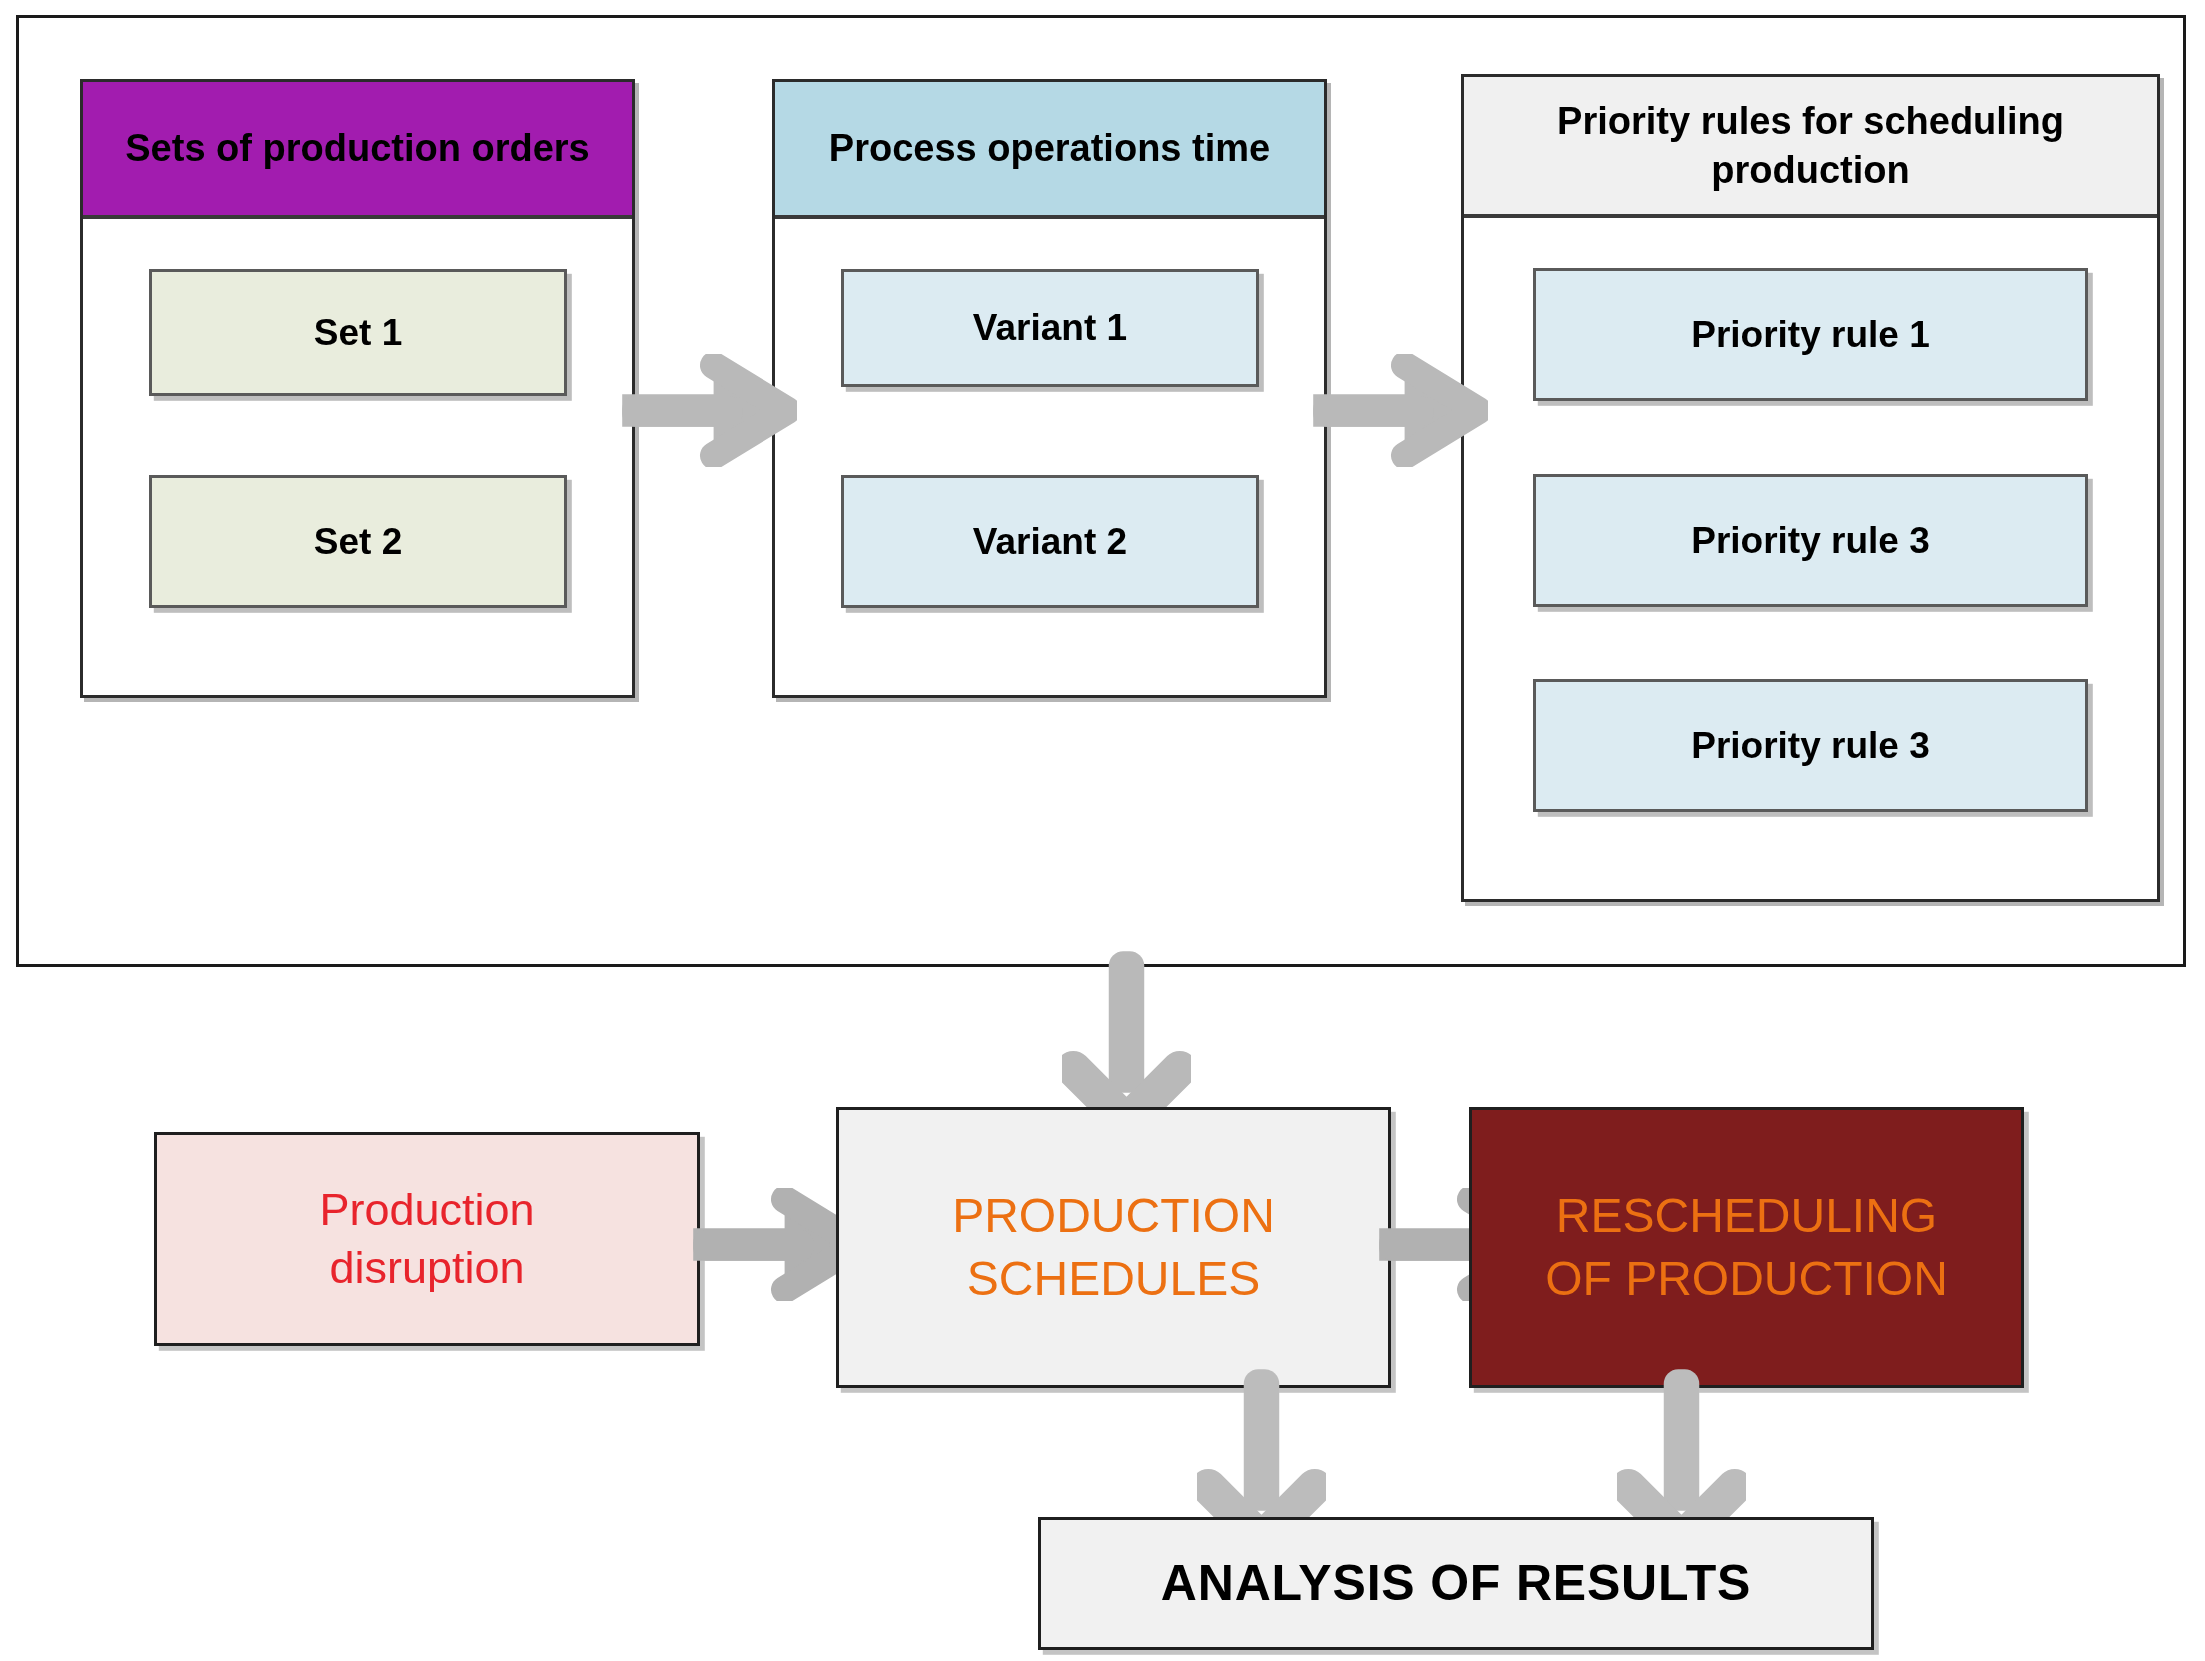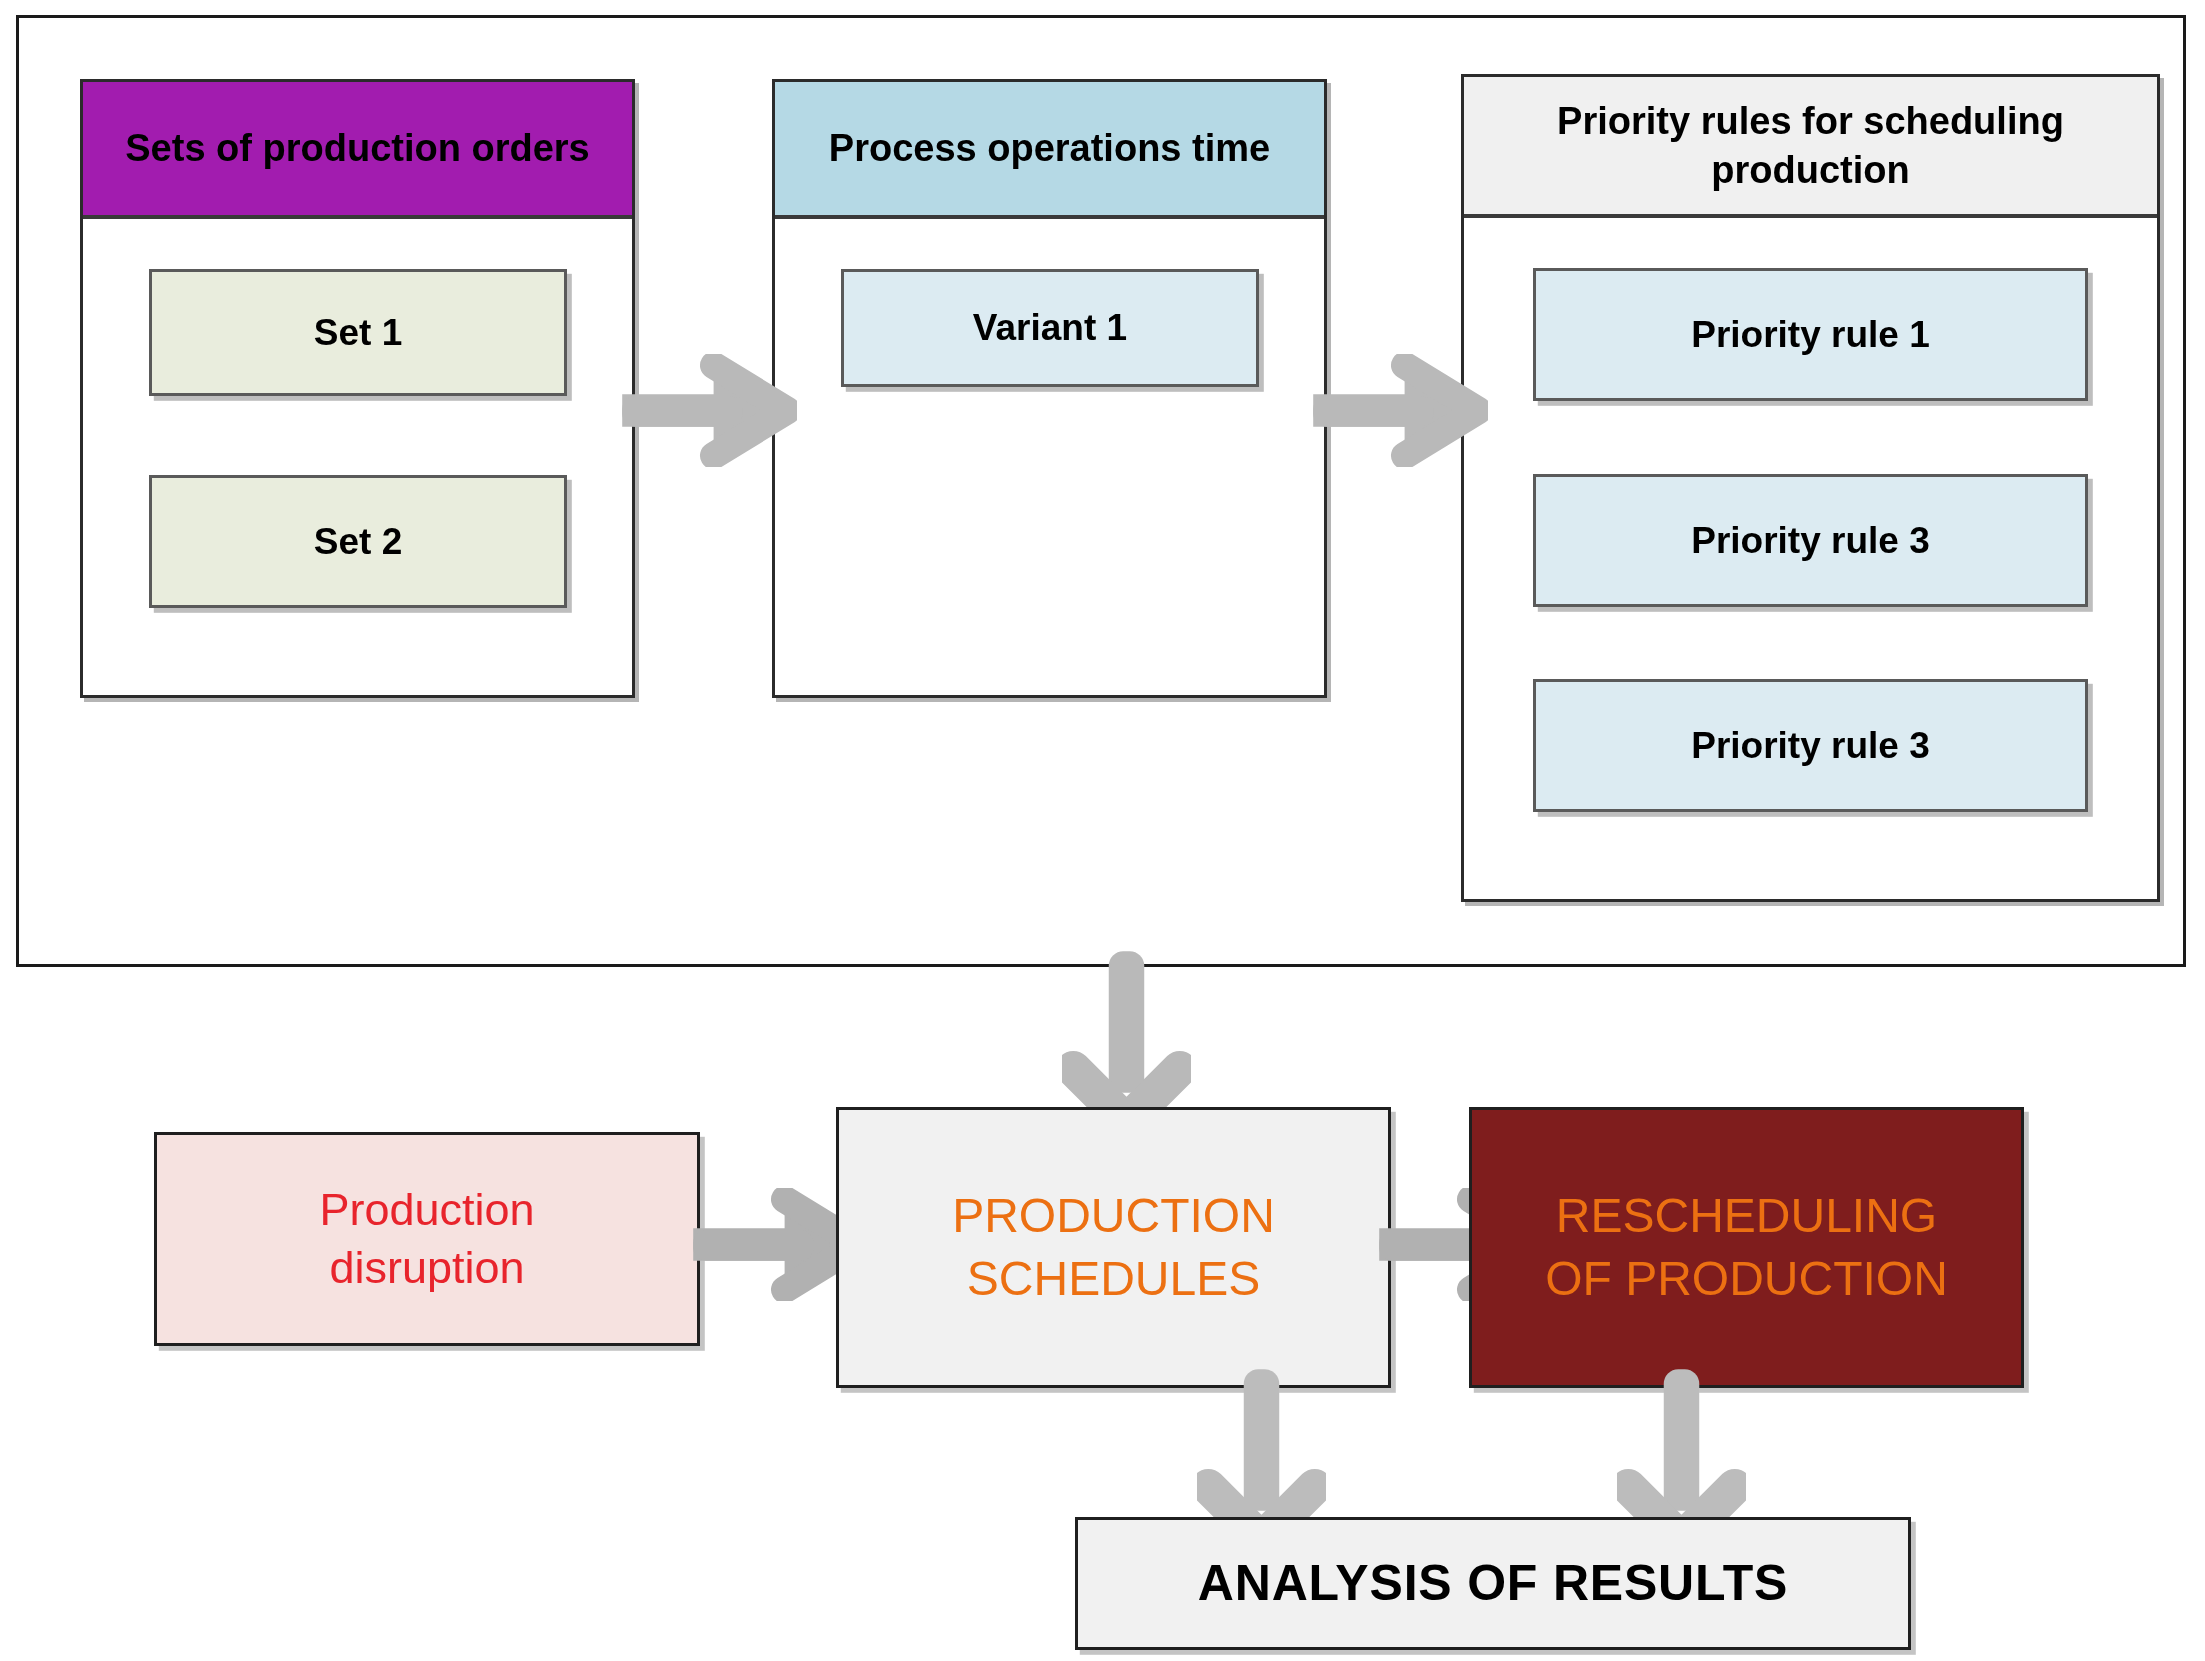--- a/index.html
+++ b/index.html
@@ -124,20 +124,23 @@
   </div>
 
   <div class="abs panel" style="left:772px; top:79px; width:555px; height:619px;">
     <div class="panel-header" style="background:#b5d9e5; height:137px;">
       <span>Process operations time</span>
     </div>
     <div class="panel-body" style="height:478px;">
       <div class="chip" style="left:66px; top:50px; width:418px; height:118px; background:#dcebf2;">
         <span>Variant 1</span>
       </div>
+      <div class="chip" style="left:66px; top:256px; width:418px; height:133px; background:#dcebf2;">
+        <span>Variant 2</span>
+      </div>
     </div>
   </div>
 
   <div class="abs panel" style="left:1461px; top:74px; width:699px; height:828px;">
     <div class="panel-header" style="background:#f0f0f0; height:141px;">
       <span>Priority rules for scheduling production</span>
     </div>
     <div class="panel-body" style="height:682px;">
       <div class="chip" style="left:69px; top:50px; width:555px; height:133px; background:#dcebf2;">
         <span>Priority rule 1</span>
@@ -209,18 +212,18 @@
     </svg>
   </div>
 
   <div class="arrow" style="left:1617px; top:1366px; width:129px; height:193px;">
     <svg viewBox="0 0 160 240" preserveAspectRatio="none">
       <rect x="58" y="4" width="44" height="176" rx="18" fill="#bcbcbc"></rect>
       <path d="M14,150 L80,216 L146,150" fill="none" stroke="#bcbcbc" stroke-width="44" stroke-linecap="round" stroke-linejoin="round"></path>
     </svg>
   </div>
 
-  <div class="abs stage stage-results" style="left:1038px; top:1517px; width:836px; height:133px; background:#f1f1f1;margin-left:37px;">
+  <div class="abs stage stage-results" style="left:1038px; top:1517px; width:836px; height:133px; background:#f1f1f1;">
     <span>ANALYSIS OF RESULTS</span>
   </div>
 
 </div>
 
 
 </body></html>

